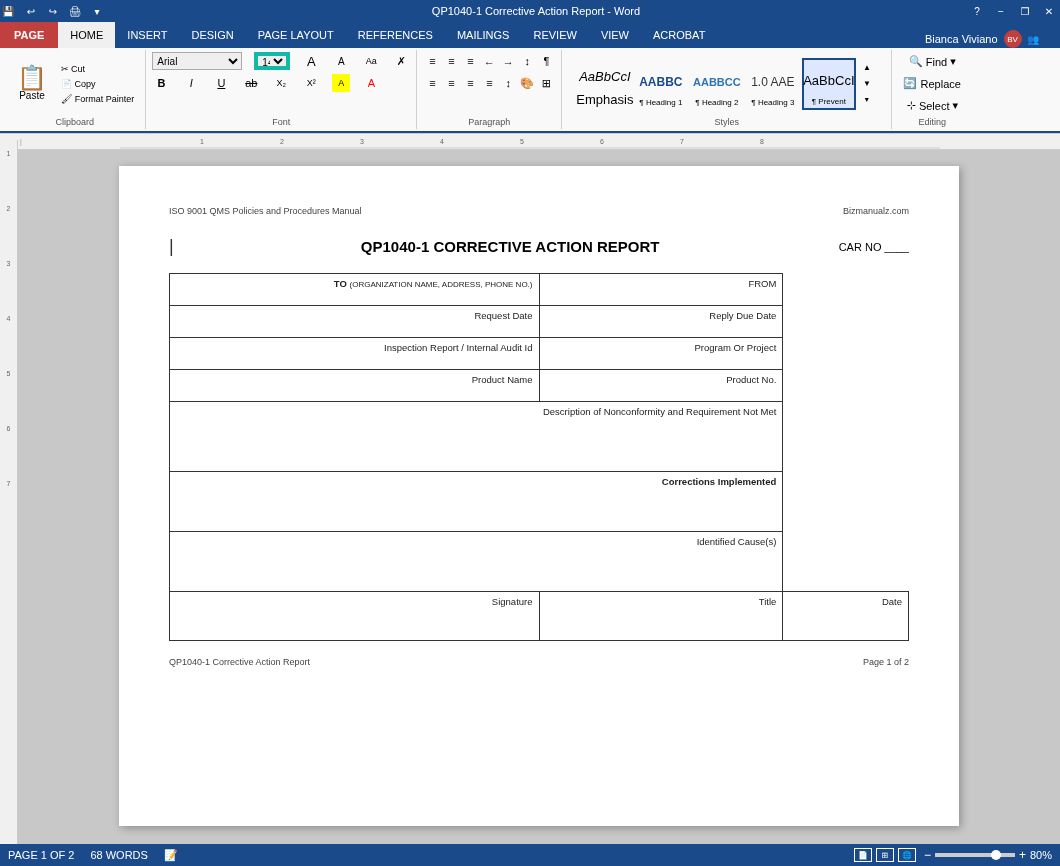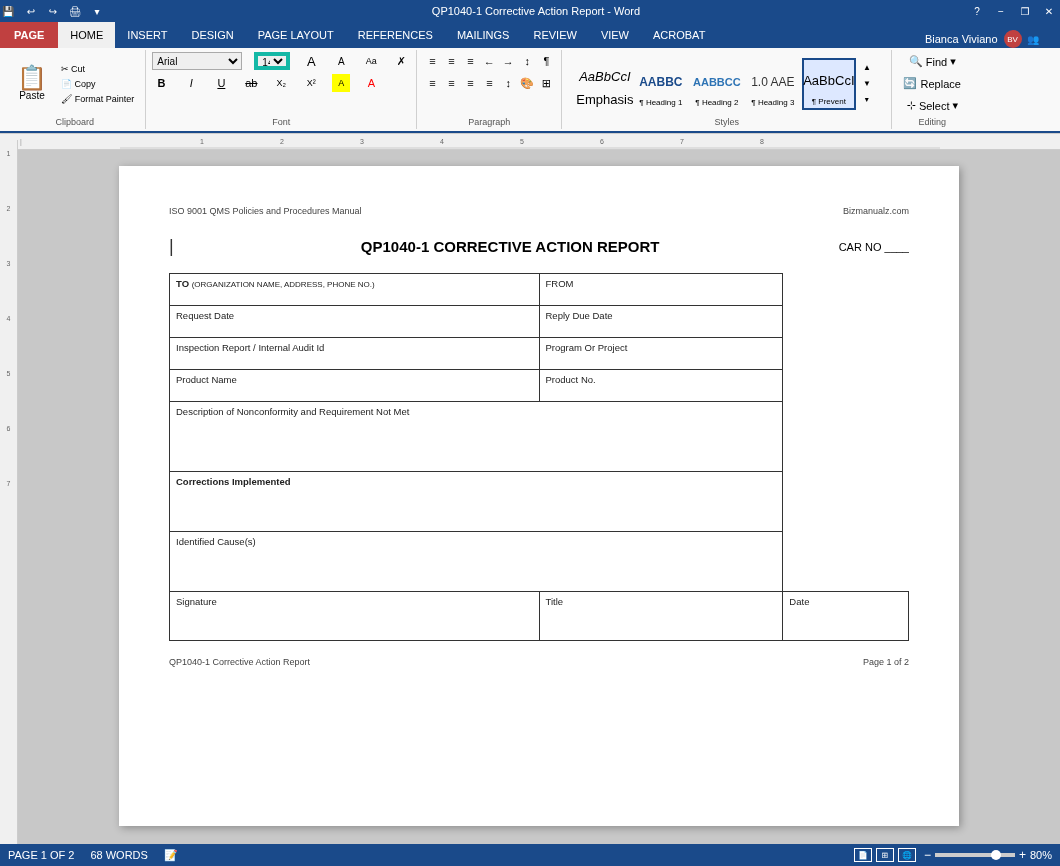--- a/index.html
+++ b/index.html
@@ -175,20 +175,21 @@
       align-items: center;
       margin-bottom: 16px;
     }
     .doc-title-center { font-size: 15px; font-weight: bold; text-align: center; flex: 1; }
 
     
     .form-table {
       width: 100%;
       border-collapse: collapse;
       font-size: 10px;
+      text-align: right;
     }
     .form-table td, .form-table th {
       border: 1px solid #333;
       padding: 4px 6px;
       vertical-align: top;
     }
     .form-table .short td { height: 32px; }
     .form-table .label-cell { font-size: 9.5px; color: #222; }
 
     .page-footer {

